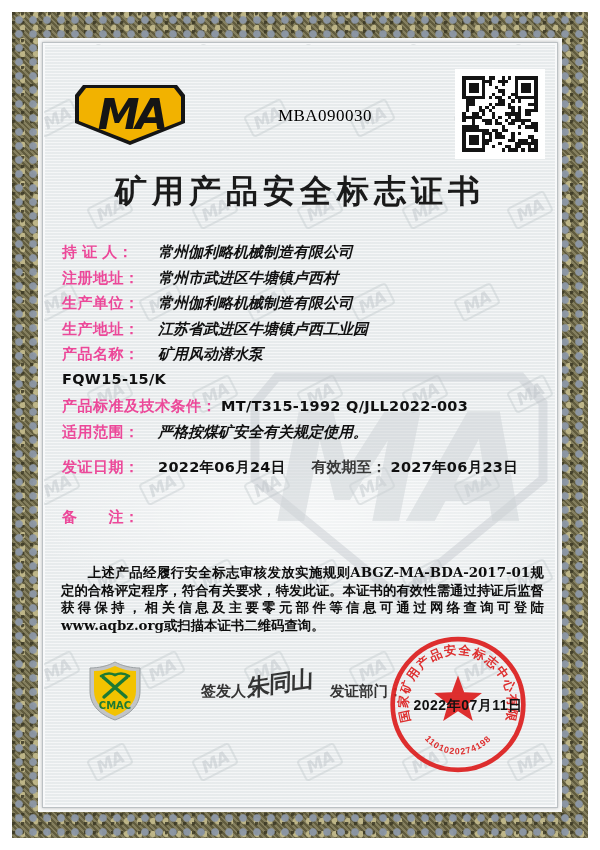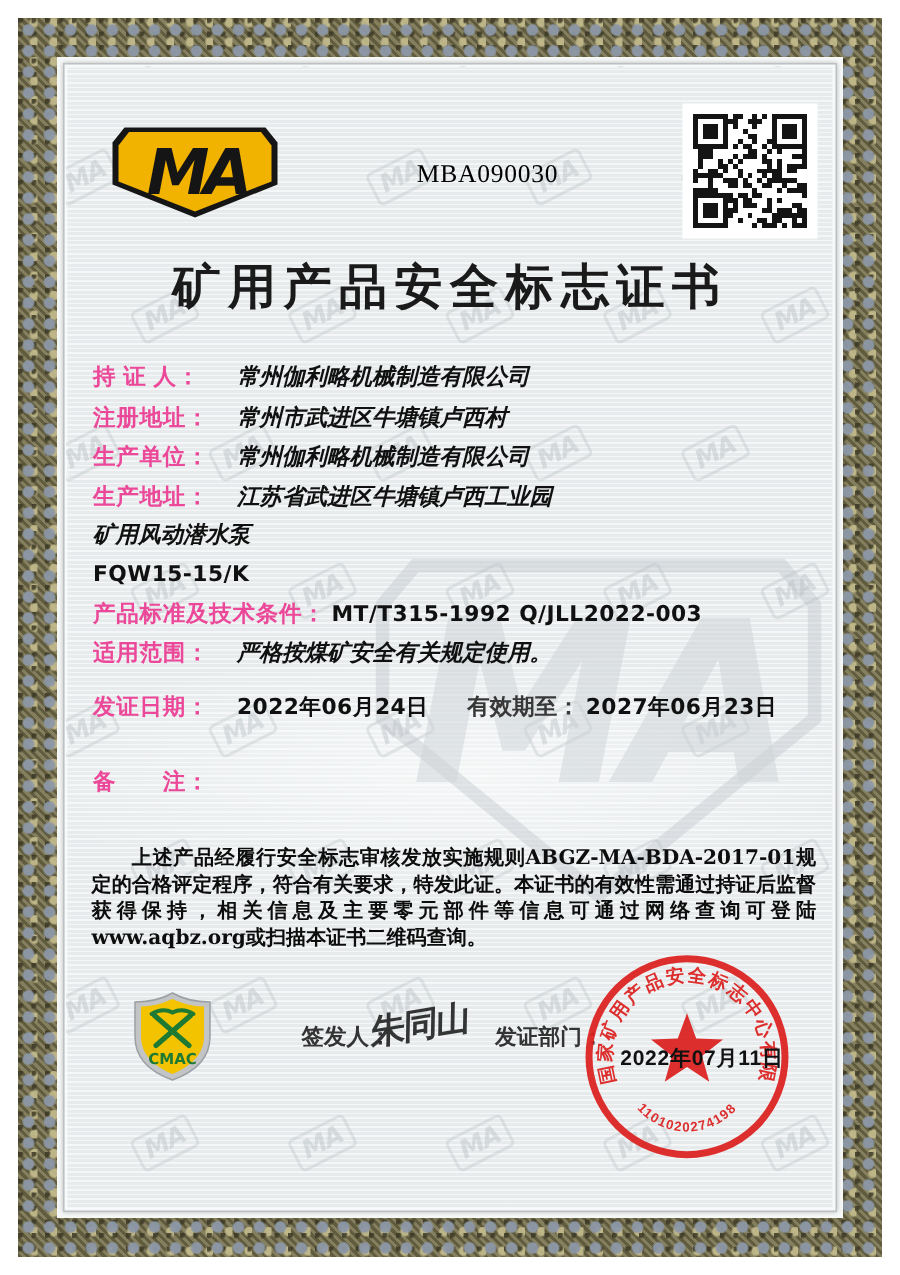--- a/index.html
+++ b/index.html
@@ -34,21 +34,21 @@
   .cert-line .num{font-family:"Liberation Serif",serif;font-size:17px;color:#000000;letter-spacing:.5px;}
   .qr{position:absolute;left:459px;top:73px;width:82px;height:82px;background:#fff;z-index:2;
       box-shadow:0 0 0 4px #fff;}
   .title{position:absolute;left:0;right:0;top:170px;text-align:center;z-index:2;
     font-size:32px;font-weight:900;color:#1a1a1a;letter-spacing:5px;}
   
   .fields{position:absolute;left:62px;right:56px;top:239px;z-index:2;}
   .frow{display:flex;align-items:baseline;line-height:25.6px;white-space:nowrap;}
   .lbl{font-weight:700;font-size:15px;color:#ec4899;letter-spacing:.5px;min-width:92px;margin-right:4px;}
   .lbl.wide{min-width:0;}
-  .val{font-family:Liberation Mono, monospace;font-style:italic;font-weight:700;font-size:15px;color:#101010;}
+  .val{font-family:Liberation Sans, sans-serif;font-style:italic;font-weight:700;font-size:15px;color:#101010;}
   .val.latin{font-family:"DejaVu Sans",sans-serif;font-style:normal;font-size:14.5px;letter-spacing:.3px;}
   .dates-row{display:flex;align-items:baseline;margin-top:9px;line-height:26px;white-space:nowrap;}
   .dates-row .val{width:158px;}
   .dates-row .lbl2{font-weight:700;font-size:15px;color:#383838;margin-right:4px;}
   .remark-row{margin-top:24px;line-height:26px;}
   
   .statement{position:absolute;left:61px;right:56px;top:564px;z-index:2;
     font-family:"DejaVu Serif",serif;font-weight:700;font-size:13.4px;line-height:17.6px;
     color:#0d0d0d;text-align:justify;text-indent:2em;}
   
@@ -326,20 +326,21 @@
     </div>
     <div class="frow">
       <span class="lbl">生产单位：</span>
       <span class="val">常州伽利略机械制造有限公司</span>
     </div>
     <div class="frow">
       <span class="lbl">生产地址：</span>
       <span class="val">江苏省武进区牛塘镇卢西工业园</span>
     </div>
     <div class="frow">
+      <span class="lbl">产品名称：</span>
       <span class="val">矿用风动潜水泵</span>
     </div>
     <div class="frow">
       <span class="val latin">FQW15-15/K</span>
     </div>
     <div class="frow">
       <span class="lbl wide">产品标准及技术条件：</span>
       <span class="val latin">MT/T315-1992 Q/JLL2022-003</span>
     </div>
     <div class="frow">

